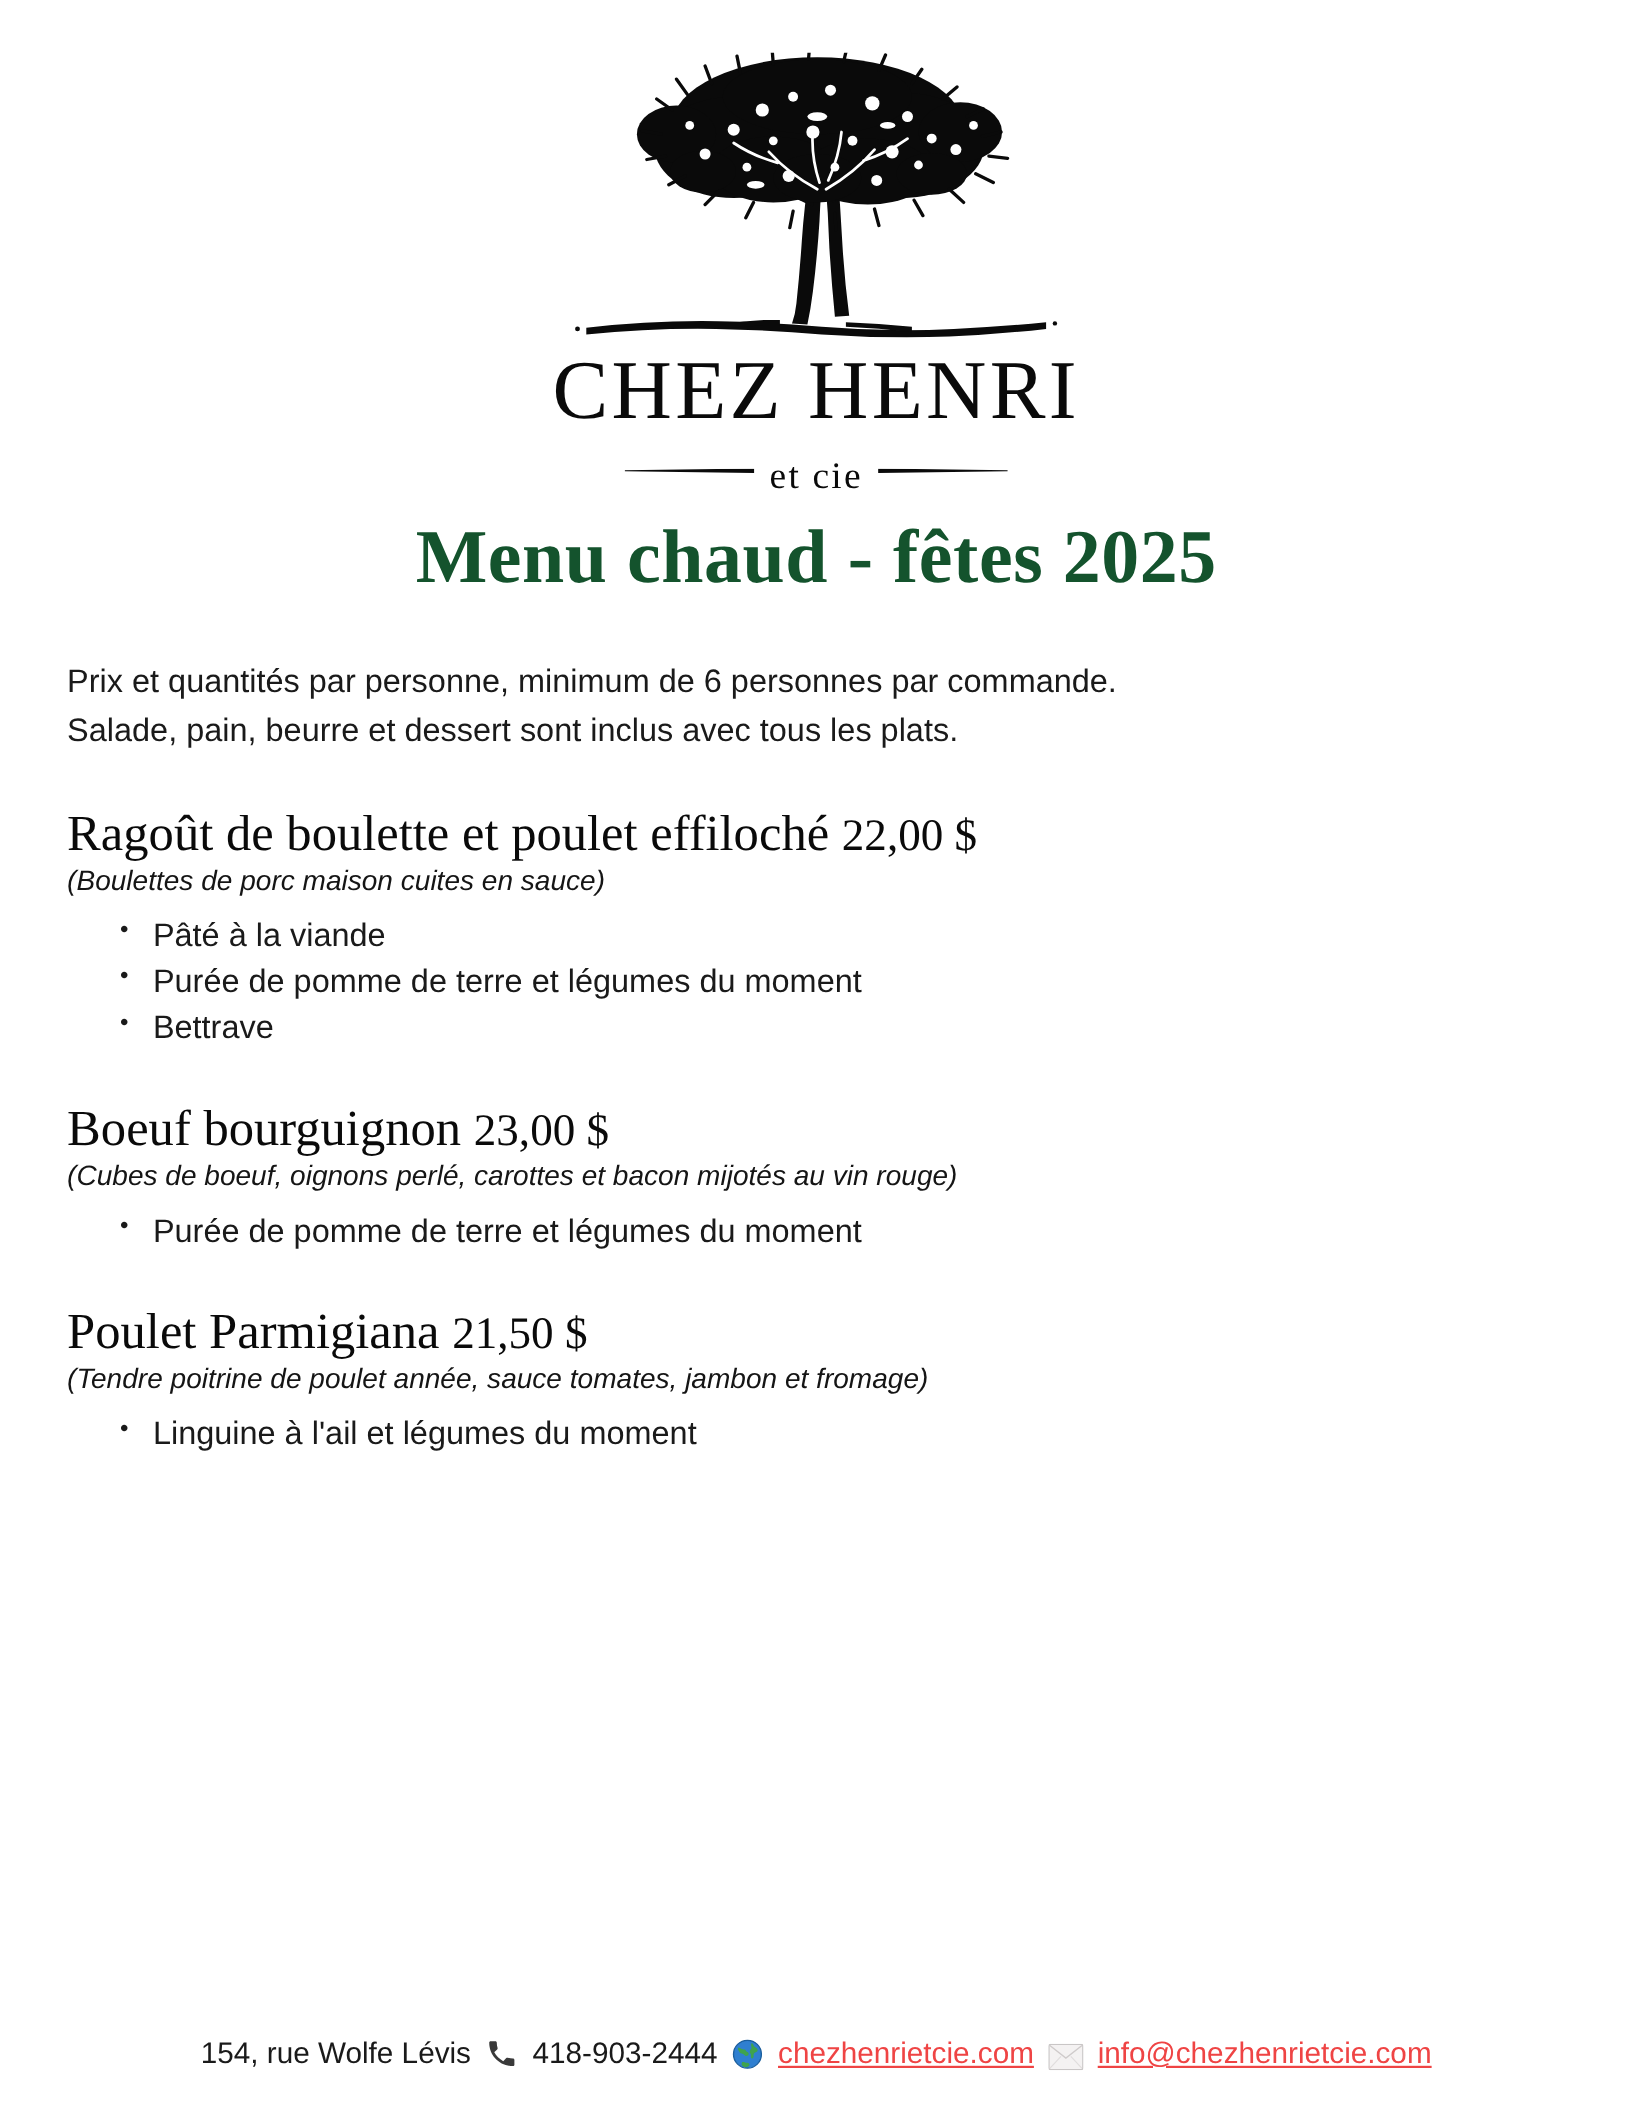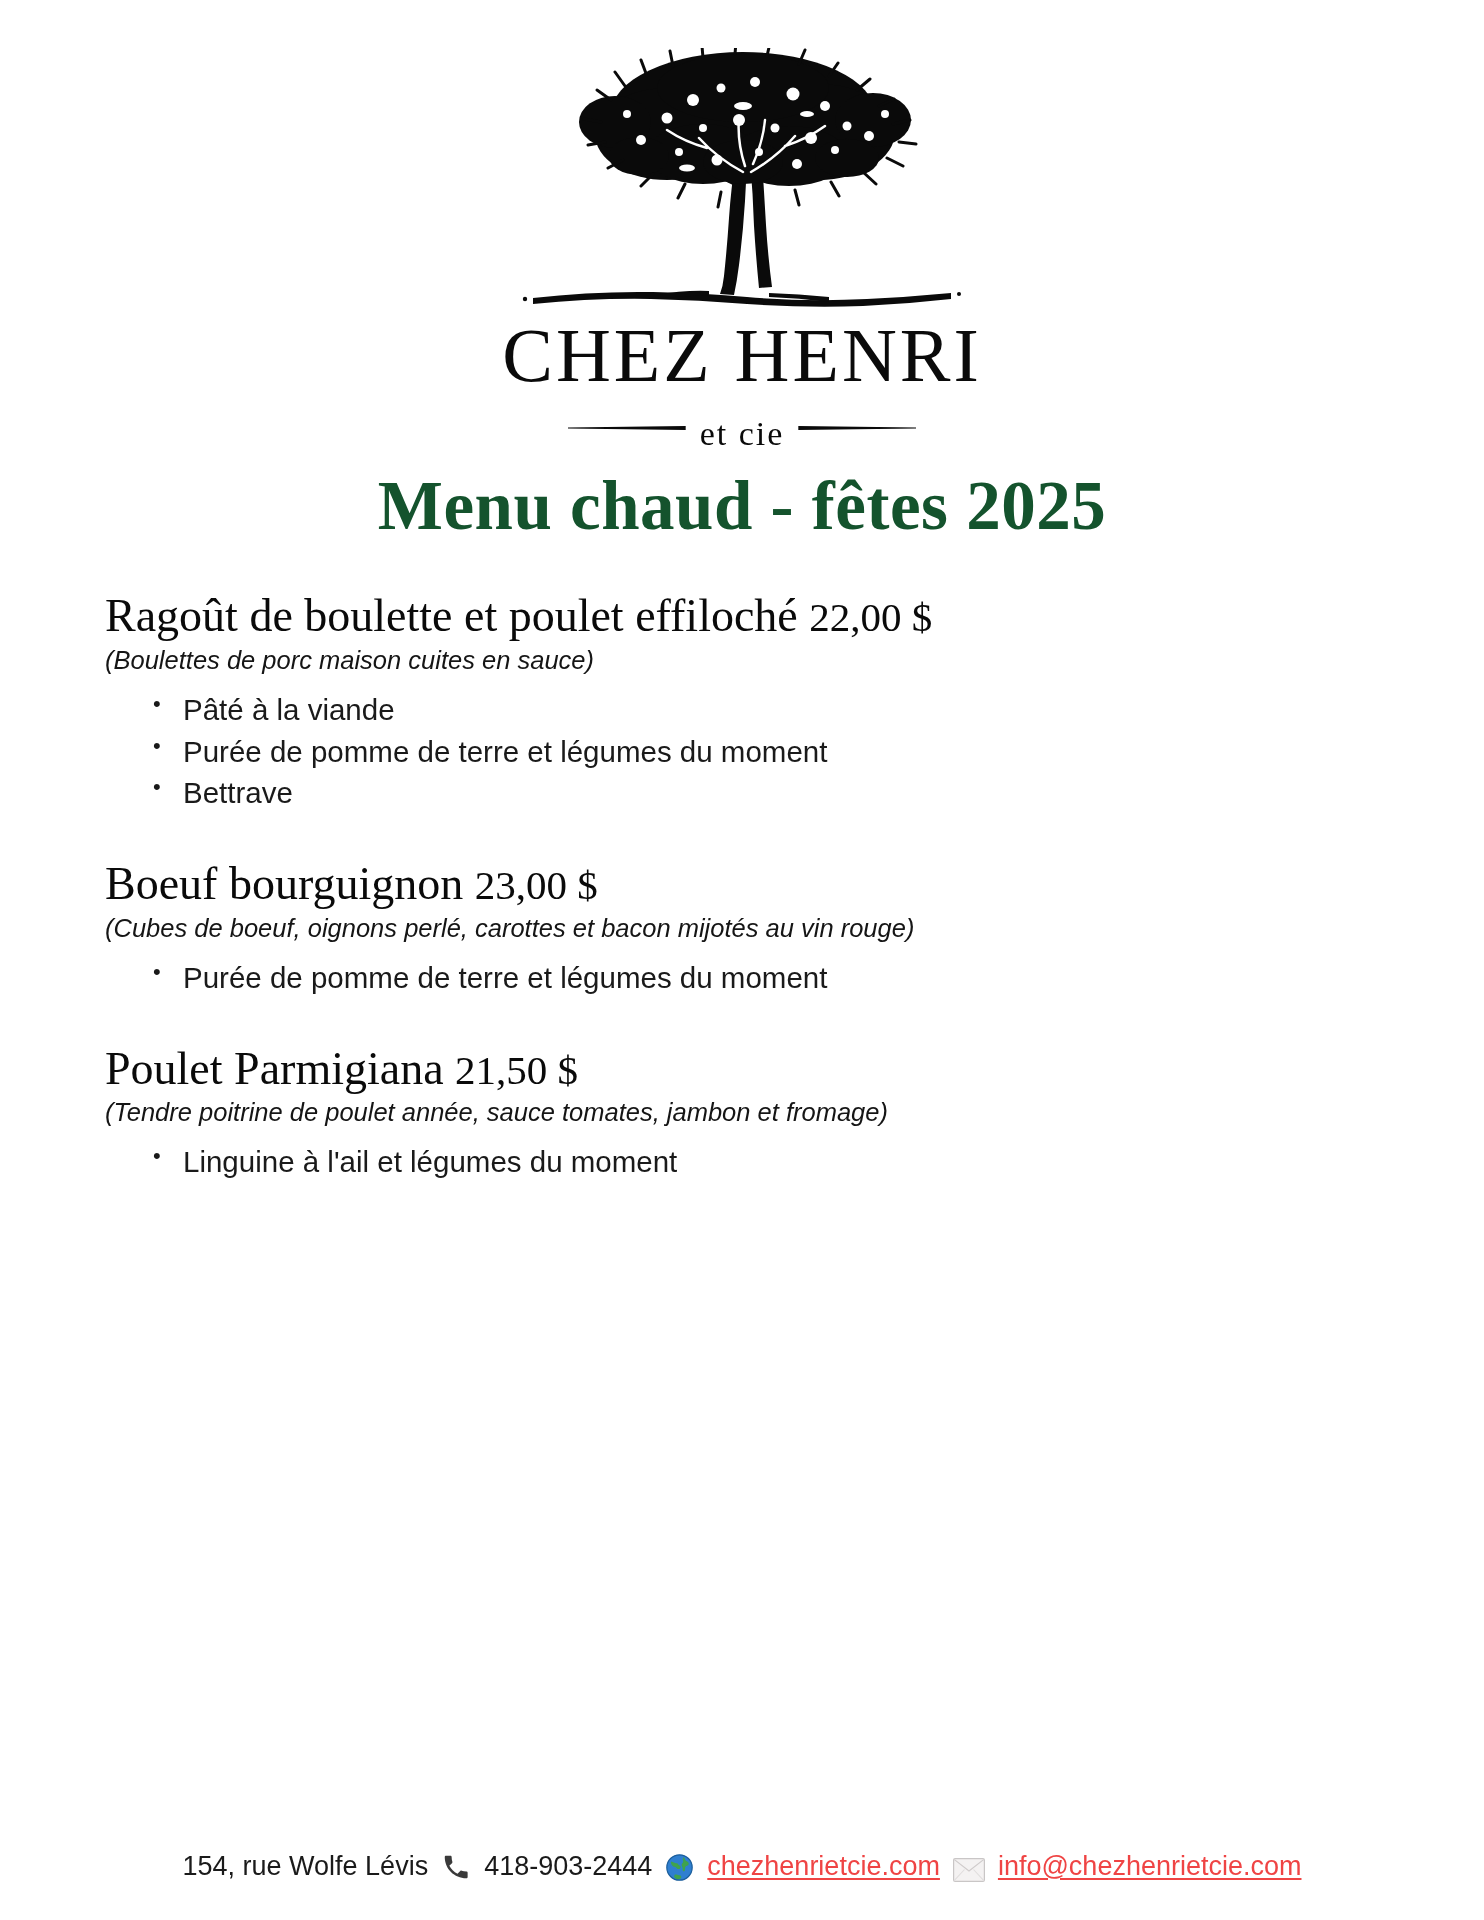--- a/index.html
+++ b/index.html
@@ -15,21 +15,21 @@
     font-family: "Liberation Sans", sans-serif;
     color: #111111;
     overflow: hidden;
   }
 
   .page {
     position: relative;
     width: 1484px;
     height: 1920px;
     box-sizing: border-box;
-    padding: 0 105px;
+    padding: 0 61px;
     border-radius: 23px;
   }
 
   
   .logo-block {
     padding-top: 48px;
     text-align: center;
   }
   .logo-mark {
     display: block;
@@ -245,20 +245,24 @@
 
     <div class="logo-sub-row">
       <span class="logo-rule left"></span>
       <span class="logo-etcie">et cie</span>
       <span class="logo-rule right"></span>
     </div>
   </div>
 
   <h1 class="page-title">Menu chaud - fêtes 2025</h1>
 
+  <div class="intro">
+    <div>Prix et quantités par personne, minimum de 6 personnes par commande.</div>
+    <div>Salade, pain, beurre et dessert sont inclus avec tous les plats.</div>
+  </div>
 
   <div class="dishes">
 
     <section class="dish">
       <div class="dish-title">
         <span>Ragoût de boulette et poulet effiloché</span>
         <span class="price">22,00 $</span>
       </div>
       <div class="dish-desc">(Boulettes de porc maison cuites en sauce)</div>
       <ul class="dish-items">

